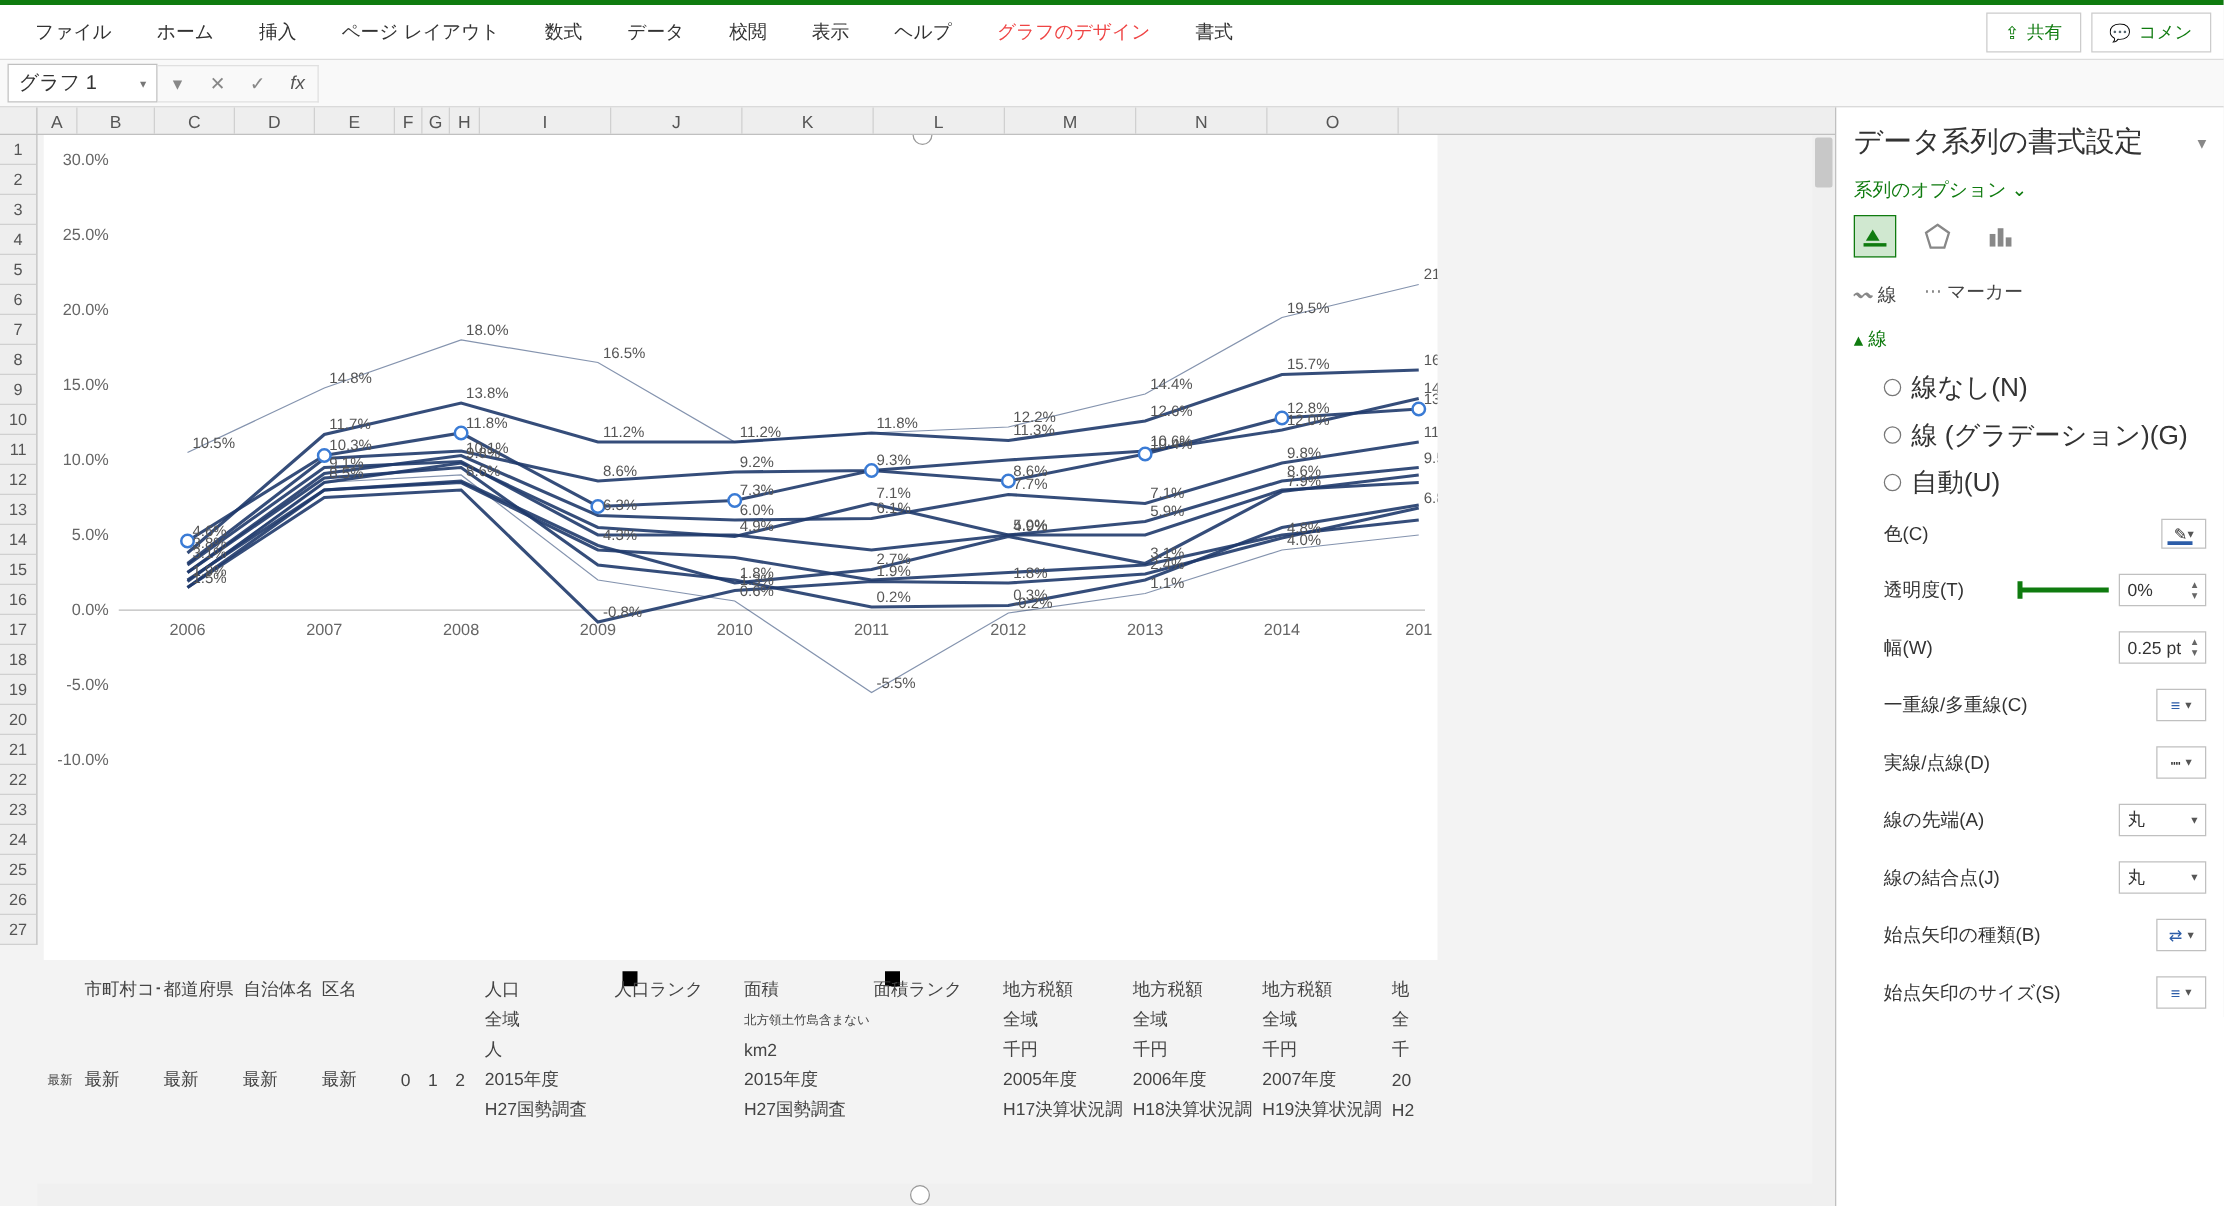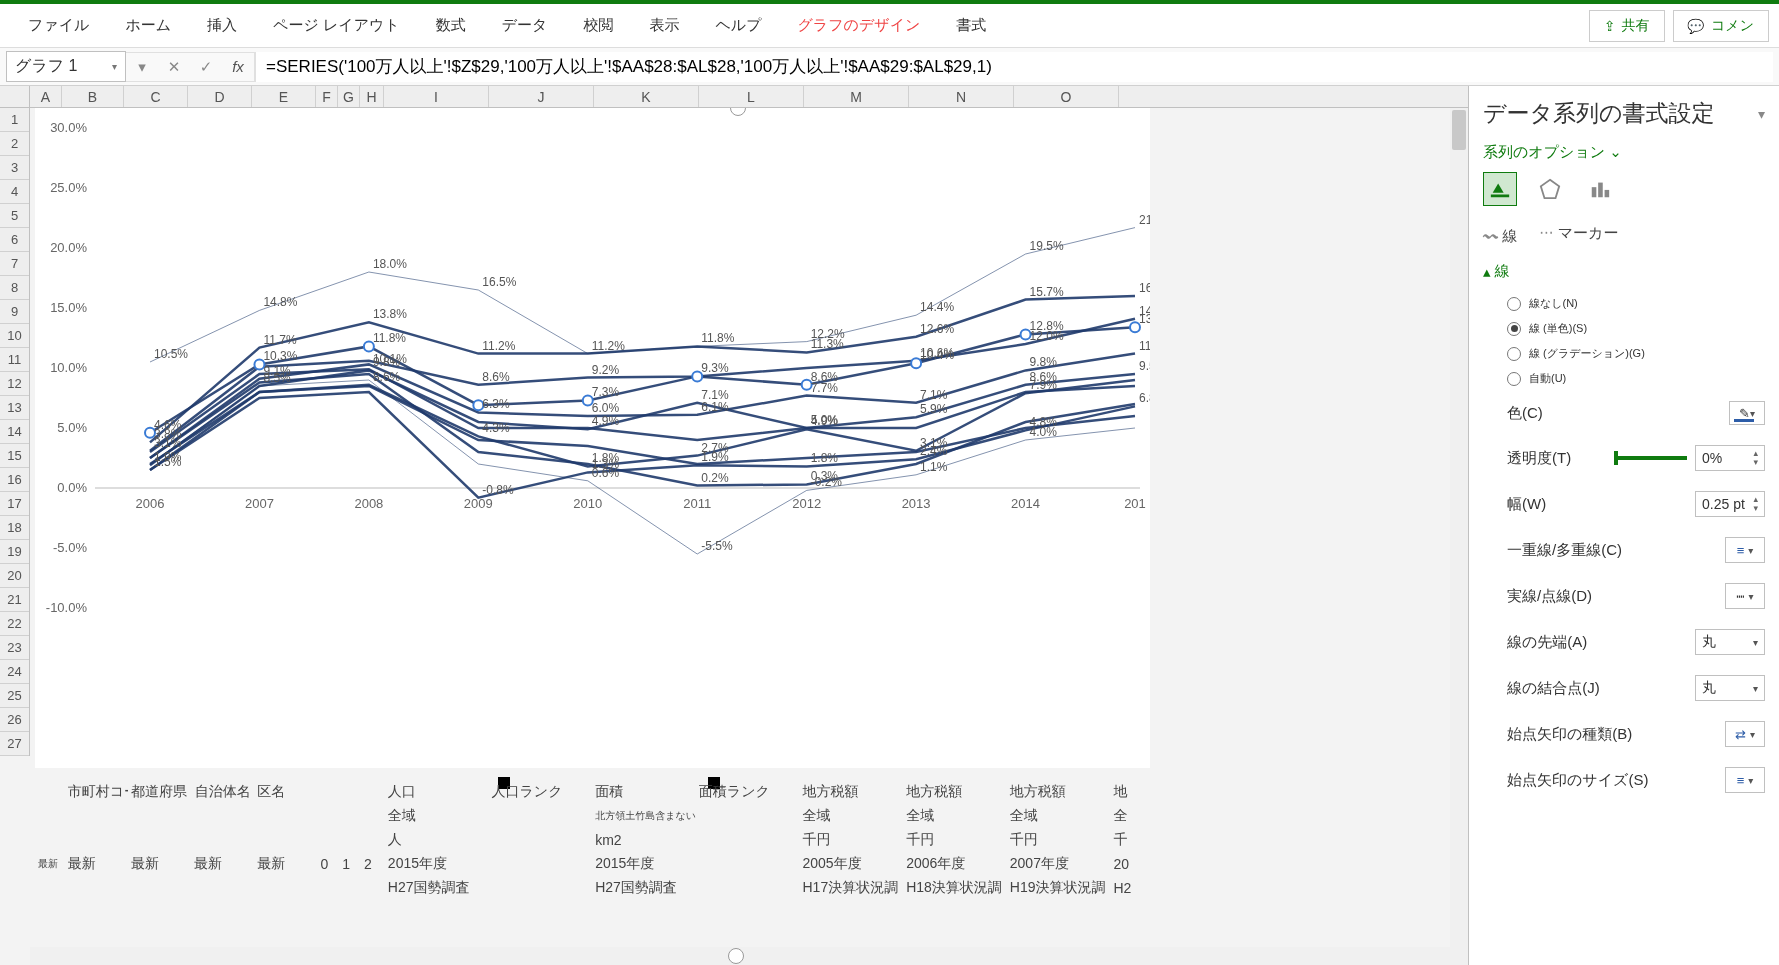--- a/index.html
+++ b/index.html
@@ -171,21 +171,21 @@
   width: 34px; height: 34px;
   display: flex; align-items: center; justify-content: center;
 }
 .fp-icon.active { background: #d0e8d0; border: 1px solid #0f7b0f; }
 .fp-tabs { display: flex; gap: 22px; color: #444; font-size: 15px; margin-bottom: 10px; }
 .fp-section-h {
   color: #0f7b0f; font-size: 15px;
   margin: 6px 0 10px 0;
   display: flex; align-items: center; gap: 4px;
 }
-.fp-radio { display: flex; align-items: center; gap: 8px; padding: 5px 0 5px 24px; font-size: 11px; }
+.fp-radio { display: flex; align-items: center; gap: 8px; padding: 5px 0 5px 24px; font-size: 21px; }
 .fp-radio .r {
   width: 14px; height: 14px; border-radius: 50%;
   border: 1.5px solid #777;
   display: inline-flex; align-items: center; justify-content: center;
 }
 .fp-radio .r.sel::after {
   content: ""; width: 7px; height: 7px; border-radius: 50%; background: #444;
 }
 .fp-prop-row {
   display: flex; align-items: center; justify-content: space-between;
@@ -252,21 +252,20 @@
     <div class="name-box">
       <span>グラフ 1</span>
       <span class="nb-dd">▾</span>
     </div>
     <div class="fx-controls">
       <div class="fx-btn">▾</div>
       <div class="fx-btn">✕</div>
       <div class="fx-btn">✓</div>
       <div class="fx-btn fx">fx</div>
     </div>
-    <input class="formula-input" value="=SERIES('100万人以上'!$Z$29,'100万人以上'!$AA$28:$AL$28,'100万人以上'!$AA$29:$AL$29,1)" style="">
   </div>
 
   <div class="main">
     <div class="sheet-area">
 
       <div class="col-headers">
         <div class="corner"></div>
         <div id="colh-slot" style="display:flex;">
             <div class="col-h" style="width: 32px;">A</div>
             <div class="col-h" style="width: 62px;">B</div>
@@ -584,24 +583,20 @@
       <div class="fp-section-h">
         <span>▴</span>
         <span>線</span>
       </div>
 
       <div class="fp-radio">
         <span class="r"></span>
         <span>線なし(N)</span>
       </div>
       <div class="fp-radio">
-        <span class="r sel"></span>
-        <span>線 (単色)(S)</span>
-      </div>
-      <div class="fp-radio">
         <span class="r"></span>
         <span>線 (グラデーション)(G)</span>
       </div>
       <div class="fp-radio">
         <span class="r"></span>
         <span>自動(U)</span>
       </div>
 
       <div class="fp-prop-row">
         <span class="fp-prop-label">色(C)</span>

